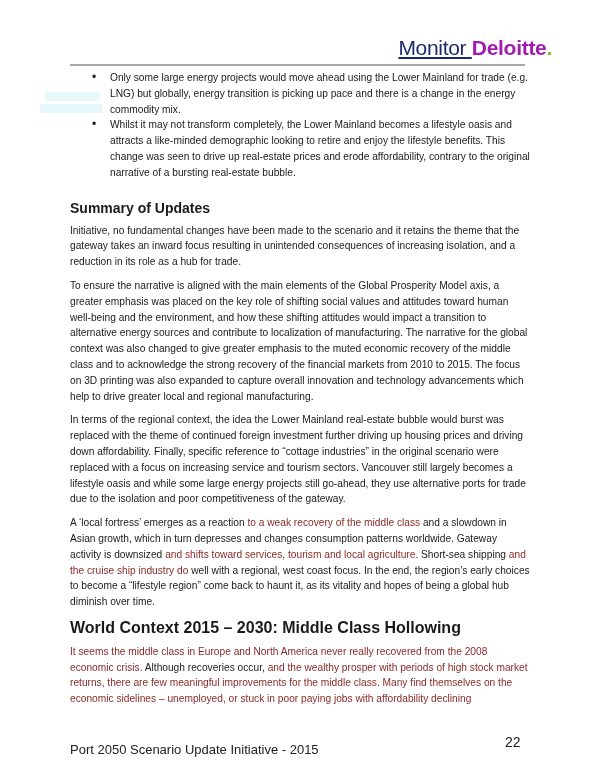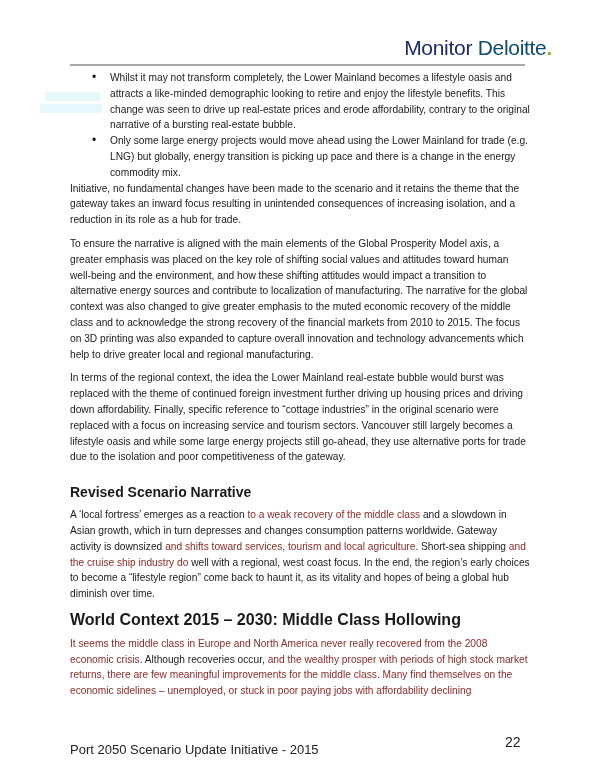--- a/index.html
+++ b/index.html
@@ -1,20 +1,20 @@
 <!DOCTYPE html>
 <html><head>
 <meta charset="utf-8">
 <style>
   html, body { margin: 0; padding: 0; background: #ffffff; }
   body { width: 600px; height: 776px; position: relative; overflow: hidden;
          font-family: "Liberation Sans", sans-serif; color: #1a1a1a; }
   .logo { position: absolute; right: 48px; top: 36px; font-size: 21px; color: #1c2a6b; letter-spacing: -0.3px; }
-  .logo .light { font-weight: normal; }
-  .logo .bold { font-weight: normal; color: #0c4a6e; }
+  .logo .light { font-weight: normal; text-decoration: underline; }
+  .logo .bold { font-weight: bold; color: #a21caf; }
   .logo .dot { color: #86bc25; font-weight: bold; }
   .rule { position: absolute; left: 70px; right: 75px; top: 64px; height: 2px; background: #a8a8a8; }
   .margin-mark { position: absolute; left: 45px; height: 9px; background: #e6f8fc; }
   .content { position: absolute; left: 70px; width: 460px; top: 70px; font-size: 10.2px; line-height: 15.8px; }
   ul.bullets { margin: 0; padding: 0 0 0 40px; list-style: none; }
   ul.bullets li { position: relative; margin: 0; }
   ul.bullets li::before { content: "\2022"; position: absolute; left: -18px; top: 0; font-size: 12px; }
   h2 { font-size: 14px; font-weight: bold; margin: 18px 0 6px 0; line-height: 18px; }
   p { margin: 0 0 8px 0; }
   .lead { font-weight: bold; font-style: italic; font-size: 12.4px; line-height: 17.5px; margin: 2px 0 8px 0; }
@@ -29,29 +29,29 @@
 <div class="logo">
   <span class="light">Monitor </span><span class="bold">Deloitte</span><span class="dot">.</span>
 </div>
 <div class="rule"></div>
 
 <div class="margin-mark" style="top:92px;width:55px;"></div>
 <div class="margin-mark" style="top:104px;width:62px;left:40px;"></div>
 
 <div class="content">
   <ul class="bullets">
+    <li>Only some large energy projects would move ahead using the Lower Mainland for trade (e.g. LNG) but globally, energy transition is picking up pace and there is a change in the energy commodity mix.</li>
     <li>Whilst it may not transform completely, the Lower Mainland becomes a lifestyle oasis and attracts a like-minded demographic looking to retire and enjoy the lifestyle benefits. This change was seen to drive up real-estate prices and erode affordability, contrary to the original narrative of a bursting real-estate bubble.</li>
-    <li>Only some large energy projects would move ahead using the Lower Mainland for trade (e.g. LNG) but globally, energy transition is picking up pace and there is a change in the energy commodity mix.</li>
   </ul>
 
+  <h2>Summary of Updates</h2>
   <p>Initiative, no fundamental changes have been made to the scenario and it retains the theme that the gateway takes an inward focus resulting in unintended consequences of increasing isolation, and a reduction in its role as a hub for trade.</p>
   <p>To ensure the narrative is aligned with the main elements of the Global Prosperity Model axis, a greater emphasis was placed on the key role of shifting social values and attitudes toward human well-being and the environment, and how these shifting attitudes would impact a transition to alternative energy sources and contribute to localization of manufacturing. The narrative for the global context was also changed to give greater emphasis to the muted economic recovery of the middle class and to acknowledge the strong recovery of the financial markets from 2010 to 2015. The focus on 3D printing was also expanded to capture overall innovation and technology advancements which help to drive greater local and regional manufacturing.</p>
   <p>In terms of the regional context, the idea the Lower Mainland real-estate bubble would burst was replaced with the theme of continued foreign investment further driving up housing prices and driving down affordability. Finally, specific reference to “cottage industries” in the original scenario were replaced with a focus on increasing service and tourism sectors. Vancouver still largely becomes a lifestyle oasis and while some large energy projects still go-ahead, they use alternative ports for trade due to the isolation and poor competitiveness of the gateway.</p>
 
-  <h2>Revised Scenario Narrative</h2>
   <p><span>A ‘local fortress’ emerges as a reaction </span><span class="hl">to a weak recovery of the middle class</span><span> and a slowdown in Asian growth, which in turn depresses and changes consumption patterns worldwide. Gateway activity is downsized </span><span class="hl">and shifts toward services, tourism and local agriculture</span><span>. Short-sea shipping </span><span class="hl">and the cruise ship industry do</span><span> well with a regional, west coast focus. In the end, the region’s early choices to become a “lifestyle region” come back to haunt it, as its vitality and hopes of being a global hub diminish over time.</span></p>
 
   <h3>World Context 2015 – 2030: Middle Class Hollowing</h3>
   <p><span class="hl">It seems the middle class in Europe and North America never really recovered from the 2008 economic crisis</span><span>. Although recoveries occur, </span><span class="hl">and the wealthy prosper with periods of high stock market returns, there are few meaningful improvements for the middle class. Many find themselves on the economic sidelines – unemployed, or stuck in poor paying jobs with affordability declining</span></p>
 </div>
 
 <div class="footer-left">Port 2050 Scenario Update Initiative - 2015</div>
 <div class="footer-right">22</div>
 
 </body></html>

